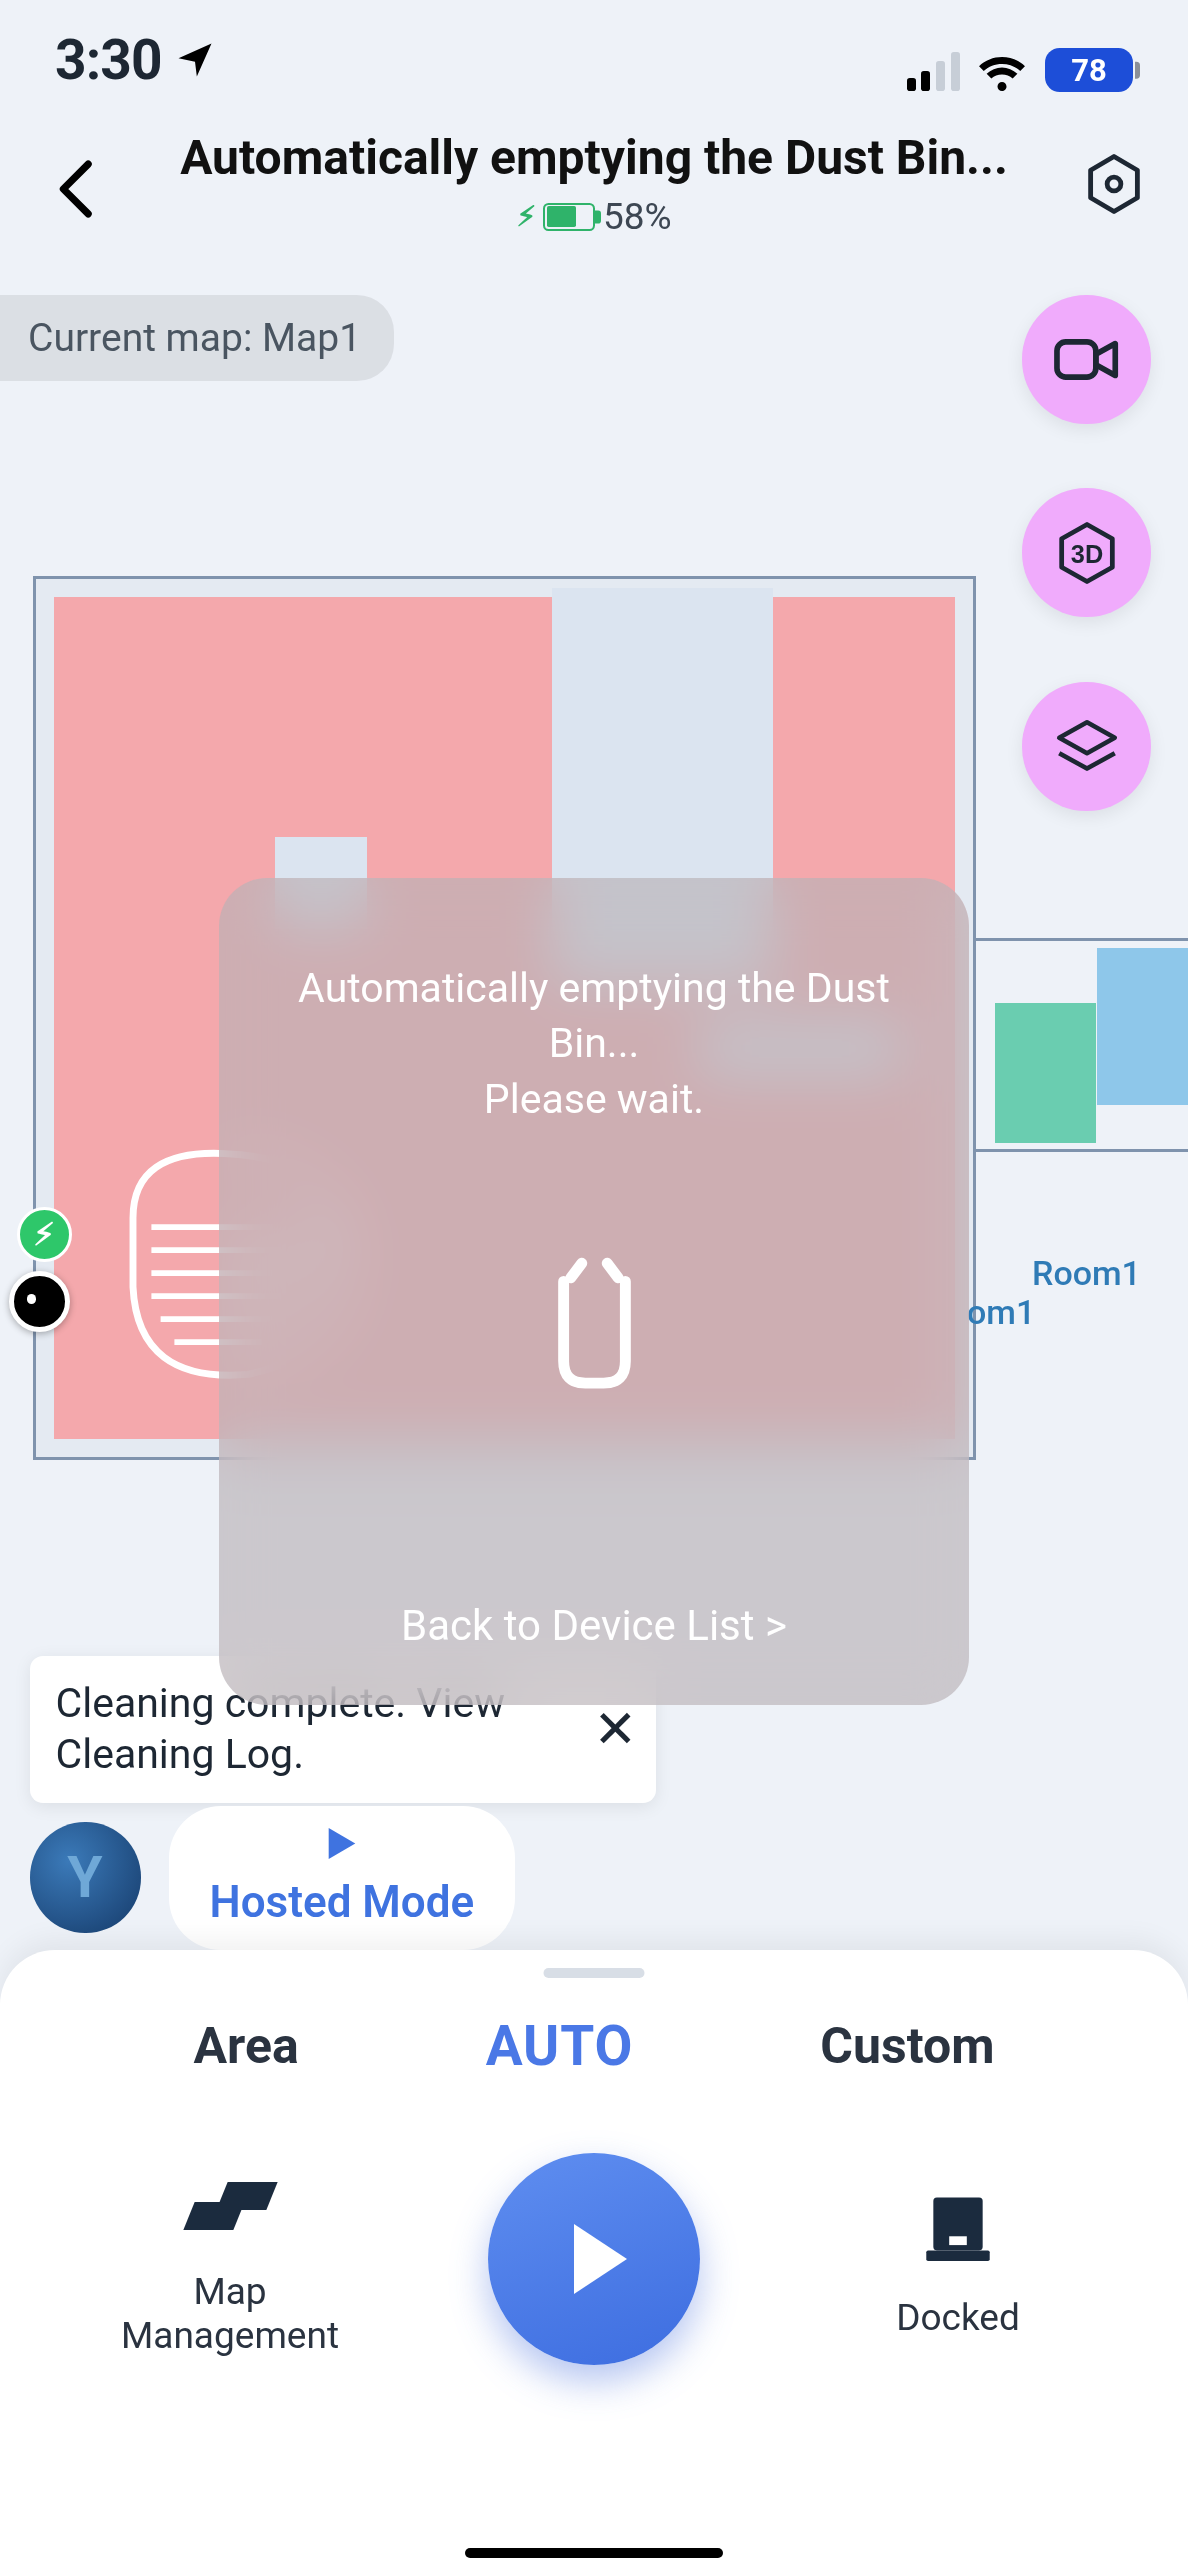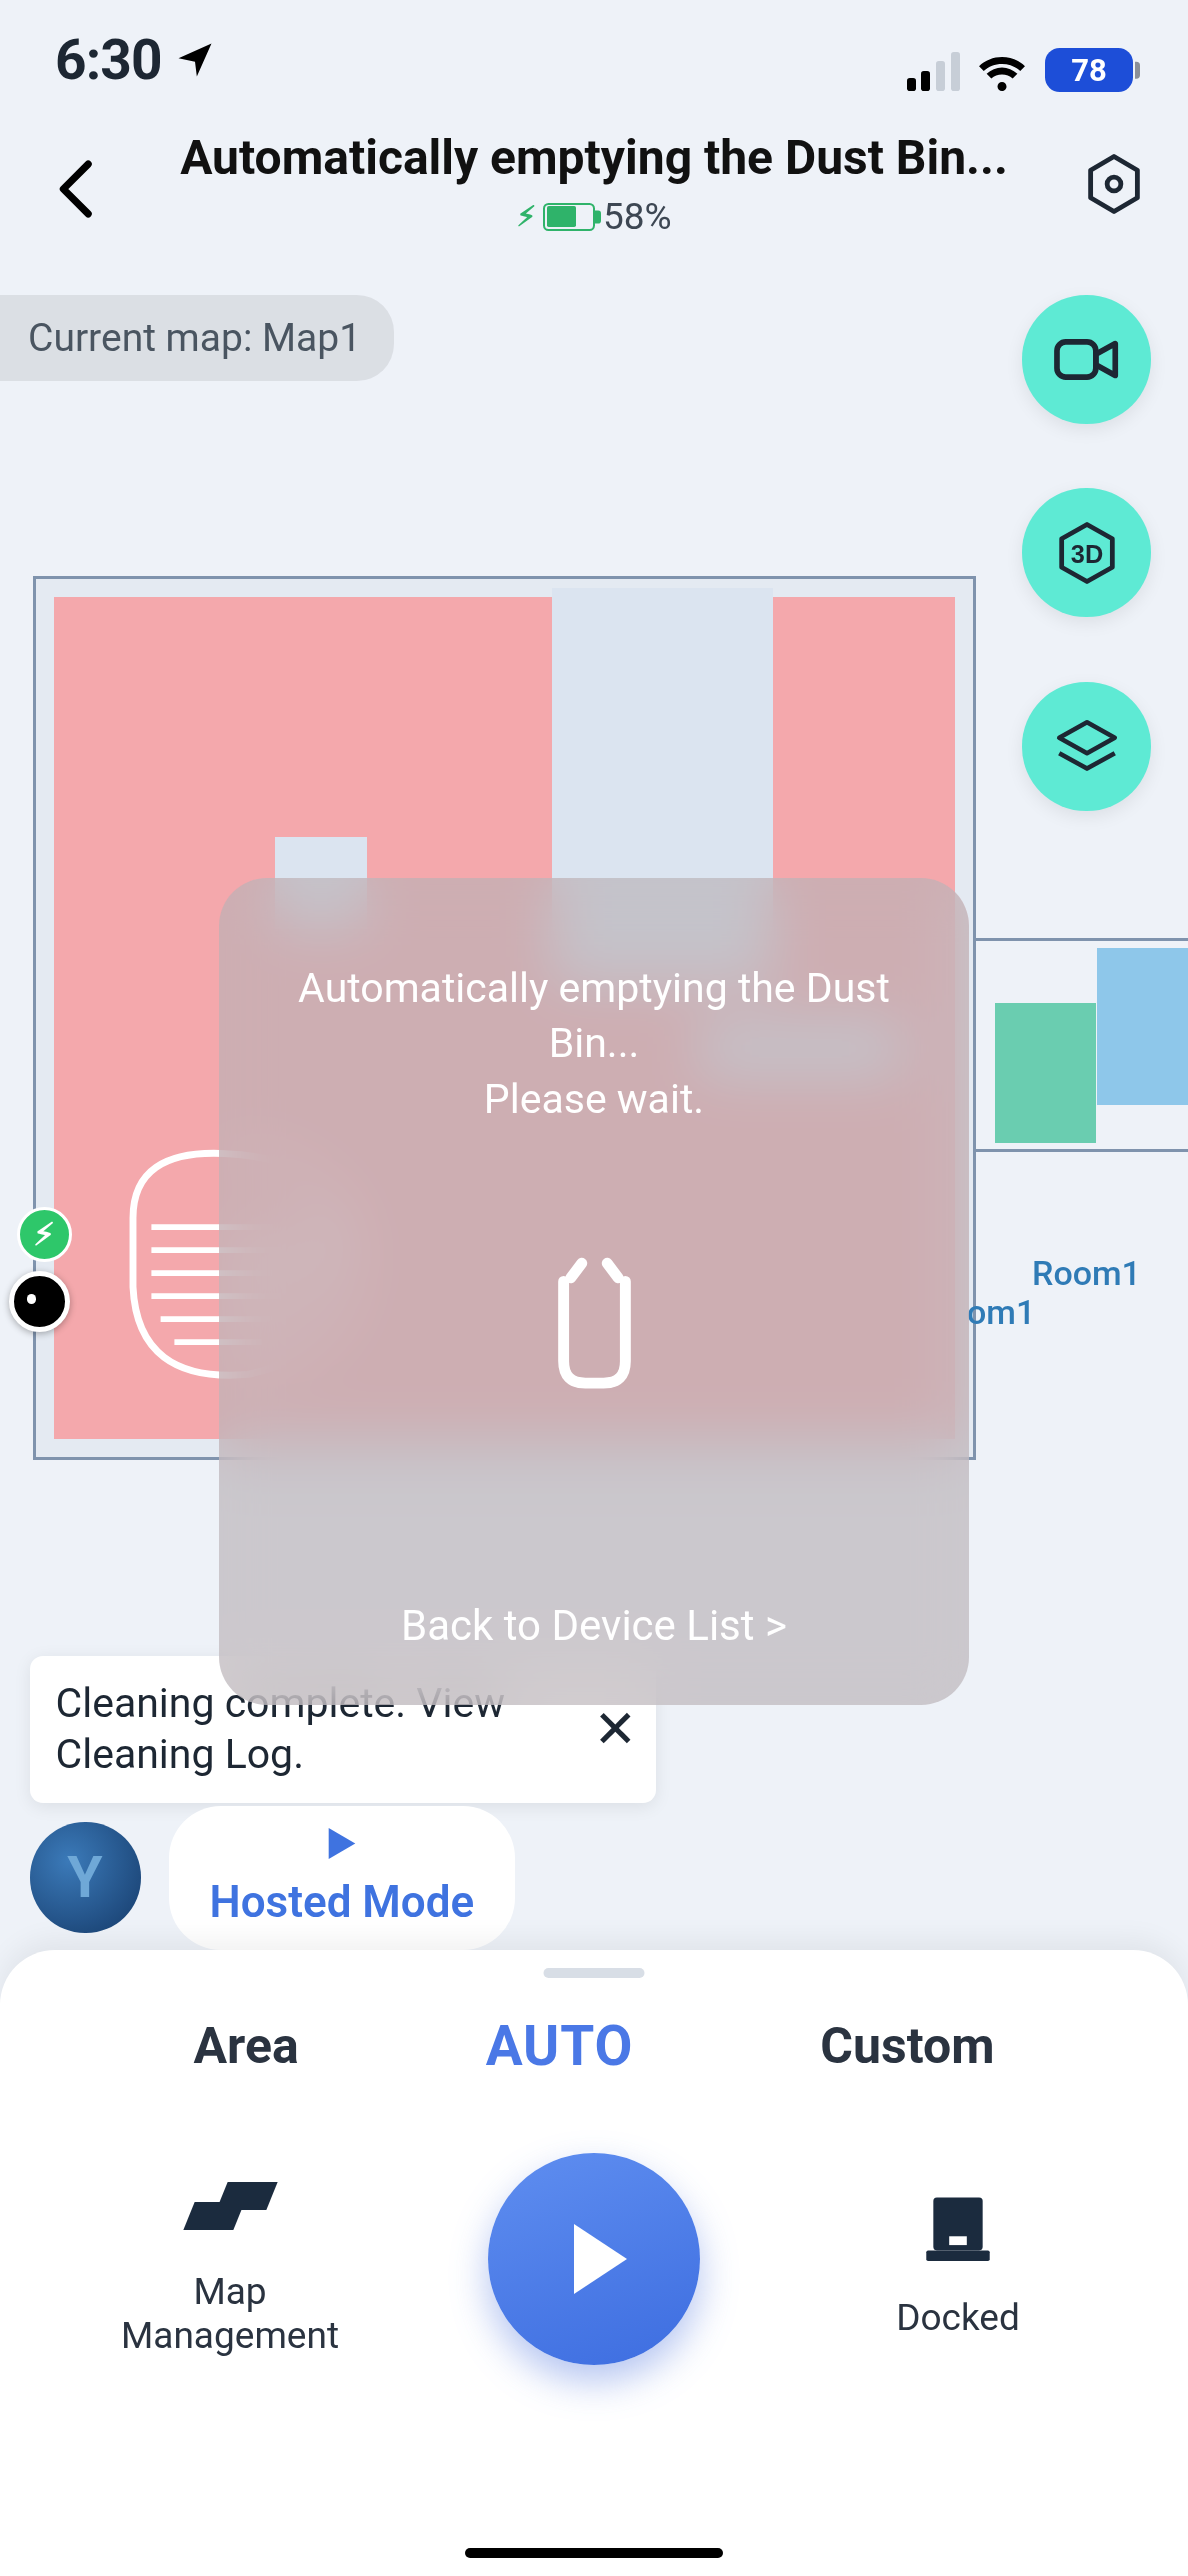--- a/index.html
+++ b/index.html
@@ -28,21 +28,21 @@
   .batt-draw::after{content:""; position:absolute; right:-7.4px; top:50%; transform:translateY(-50%); width:5.5px; height:13px; background:#2fb36a; border-radius:0 2.8px 2.8px 0;}
   .batt-draw .fill{position:absolute; left:1.8px; top:1.8px; bottom:1.8px; width:60%; background:#2fb36a; border-radius:1.8px;}
   .bolt-mini{color:#2fb36a; font-size:28px; font-weight:900;}
   .back-btn { position:absolute; left:37px; top:152px; width:74px; height:74px; display:flex; align-items:center; justify-content:center;}
   .settings-btn { position:absolute; right:37px; top:147px; width:74px; height:74px; display:flex; align-items:center; justify-content:center;}
 
   
   .map-chip { position:absolute; top:295px; left:0; background:rgba(0,0,0,0.08); border-radius:0 37px 37px 0; padding:20px 33px 20px 28px; font-size:39px; color:#4a5561;}
 
   
-  .float-btn { position:absolute; right:37px; width:129px; height:129px; background:#5eead4; border-radius:64px; box-shadow:0 5.5px 18.4px rgba(0,0,0,0.08); display:flex; align-items:center; justify-content:center;text-align:center;}
+  .float-btn { position:absolute; right:37px; width:129px; height:129px; background:#f0abfc; border-radius:64px; box-shadow:0 5.5px 18.4px rgba(0,0,0,0.08); display:flex; align-items:center; justify-content:center;text-align:center;}
   .fb-video{ top:295px; }
   .fb-3d{ top:488px; }
   .fb-layers{ top:682px; }
 
   
   .map-area { position:absolute; top:576px; left:33px; width:943px; height:884px; border:3.7px solid #7f93ad; background:rgba(200,210,225,0.25);}
   .map-pink{ position:absolute; inset:18.4px; background:#f4a8ac; }
   .map-pink .sp{position:absolute; background:#dbe4f0;}
   .sp1{left:221px; top:240px; width:92px; height:92px;}
   .sp2{left:498px; top:-9.2px; width:221px; height:396px;}
@@ -93,21 +93,21 @@
 
   svg { display:block; }
 </style>
 </head>
 <body>
 
 <div class="screen">
 
   <div class="status-bar">
     <div class="sb-left">
-      <span>6:30</span>
+      <span>3:30</span>
       <span>
         <svg width="44" height="44" viewBox="0 0 24 24" fill="#000">
             <path d="M3 11 L21 3 L13 21 L12 13 Z"></path>
           </svg>
       </span>
     </div>
     <div class="sb-right">
       <span class="cellular">
         <span class="bar b1"></span>
           <span class="bar b2"></span>

